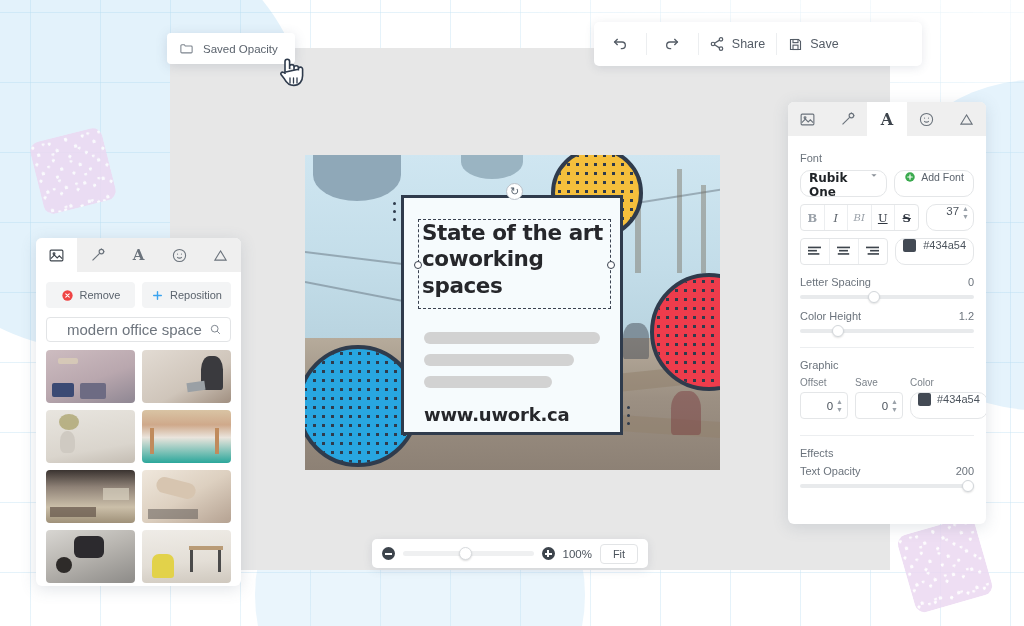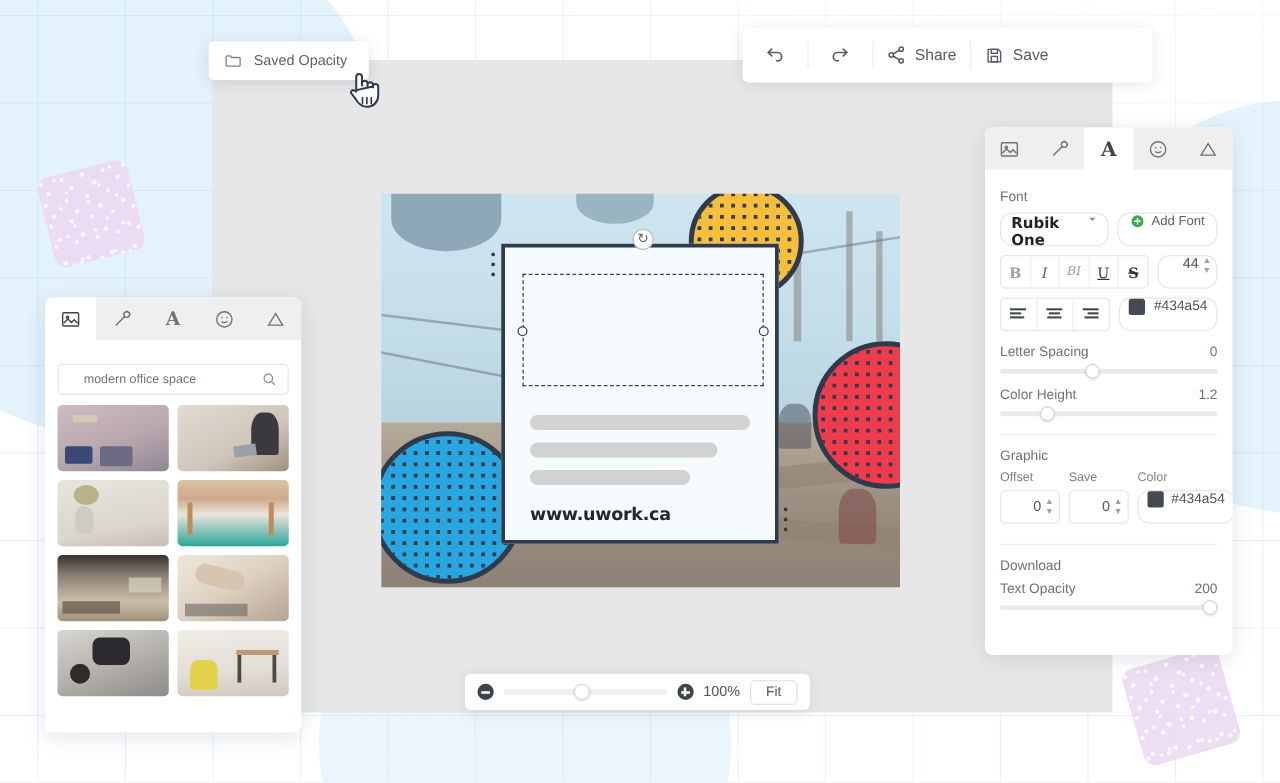--- a/index.html
+++ b/index.html
@@ -86,21 +86,21 @@
     font-weight:bold; font-size:21.5px; line-height:1.23; color:#26272b;
     letter-spacing:-.4px;
   }
   #card .bar{ position:absolute; left:20px; height:12px; border-radius:6px; background:#d2d2d2; }
   #card .bar.b1{ top:134px; width:176px; }
   #card .bar.b2{ top:156px; width:150px; }
   #card .bar.b3{ top:178px; width:128px; }
   #card .url{
     position:absolute; left:20px; top:206px;
     font-family:"DejaVu Sans", sans-serif; font-weight:bold;
-    font-size:14px; color:#26272b; letter-spacing:-.2px;
+    font-size:18px; color:#26272b; letter-spacing:-.2px;
   }
 
   
   #sel-card{ position:absolute; left:399px; top:192px; width:230px; height:248px; pointer-events:none; }
   .dotcol{ position:absolute; width:3px; }
   .dotcol i{ display:block; width:3px; height:3px; border-radius:50%; background:#2f3b4c; margin-bottom:5px;}
   #rot{
     position:absolute; left:107px; top:-9px; width:17px; height:17px;
     border-radius:50%; background:#ffffff; border:1px solid #b9c0c8;
     color:#55606c; font-size:11px; line-height:15px; text-align:center;
@@ -166,21 +166,21 @@
   .btn-row{ display:flex; gap:7px; }
   .pill{
     flex:1; height:26px; border-radius:4px; background:#f3f4f5;
     display:flex; align-items:center; justify-content:center; gap:6px;
     font-size:11px; color:#5b636d;
   }
   .search{
     margin-top:9px; height:25px; border:1px solid #e2e4e6; border-radius:4px;
     display:flex; align-items:center; padding:0 8px;
   }
-  .search span{ flex:1; font-size:10px; color:#6e757e;padding-left:12px; }
+  .search span{ flex:1; font-size:15px; color:#6e757e;padding-left:12px; }
 
   .thumbs{ margin-top:8px; display:grid; grid-template-columns:1fr 1fr; gap:7px; }
   .thumb{ height:53px; border-radius:4px; overflow:hidden; position:relative; background:#ddd; }
 
   
   .sec-label{ font-size:11px; color:#6b737c; margin:10px 0 6px; }
   .row{ display:flex; gap:7px; }
   .ctl{
     height:27px; border:1px solid #e4e6e8; border-radius:10px;
     display:flex; align-items:flex-start; background:#fff;
@@ -262,20 +262,21 @@
     <div class="person" style="left:318px;top:168px;width:26px;height:36px;"></div>
     <div class="person" style="left:366px;top:236px;width:30px;height:44px;background:rgba(120,55,60,.45);"></div>
     <div class="desk" style="left:20px;top:252px;width:110px;height:14px;transform:rotate(-3deg);"></div>
   </div>
 
   <div class="halftone ht-yellow"></div>
   <div class="halftone ht-red"></div>
   <div class="halftone ht-blue"></div>
 
   <div id="card">
+    <div class="headline">State of the art coworking spaces</div>
     <div class="bar b1"></div>
     <div class="bar b2"></div>
     <div class="bar b3"></div>
     <div class="url">www.uwork.ca</div>
   </div>
 </div>
 
 <div id="sel-card">
   <div id="rot">↻</div>
   <div class="dotcol" style="left:-6px;top:10px;">
@@ -374,20 +375,36 @@
       </svg>
     </div>
     <div class="tab">
       <svg width="17" height="17" viewBox="0 0 24 24" fill="none" stroke="currentColor" stroke-width="1.5">
           <path d="M12 5.5L20 18.5H4z"></path>
         </svg>
     </div>
   </div>
 
   <div class="pbody">
+    <div class="btn-row">
+      <div class="pill">
+        <svg width="13" height="13" viewBox="0 0 24 24">
+          <circle cx="12" cy="12" r="9.5" fill="#ef4444"></circle>
+          <path d="M8.8 8.8l6.4 6.4M15.2 8.8l-6.4 6.4" stroke="#fff" stroke-width="2" stroke-linecap="round"></path>
+        </svg>
+        <span>Remove</span>
+      </div>
+      <div class="pill">
+        <svg width="13" height="13" viewBox="0 0 24 24" stroke="#3ba3ef" stroke-width="2.6" stroke-linecap="round">
+          <line x1="12" y1="5" x2="12" y2="19"></line>
+            <line x1="5" y1="12" x2="19" y2="12"></line>
+        </svg>
+        <span>Reposition</span>
+      </div>
+    </div>
 
     <div class="search">
       <span placeholder="Search images">modern office space</span>
       <svg width="13" height="13" viewBox="0 0 24 24" fill="none" stroke="#7c848d" stroke-width="1.8">
         <circle cx="10.5" cy="10.5" r="6.2"></circle>
           <line x1="15.2" y1="15.2" x2="20" y2="20"></line>
       </svg>
     </div>
 
     <div class="thumbs">
@@ -486,21 +503,21 @@
 
     <div class="row" style="margin-top:7px;">
       <div class="seg">
         <div class="sgi" style="font-family:'DejaVu Serif',serif;font-weight:bold;">B</div>
         <div class="sgi" style="font-family:'DejaVu Serif',serif;font-style:italic;color:#5c636b;">I</div>
         <div class="sgi" style="font-family:'DejaVu Serif',serif;font-style:italic;font-size:10px;">BI</div>
         <div class="sgi on" style="font-family:'DejaVu Serif',serif;text-decoration:underline;">U</div>
         <div class="sgi on" style="font-family:'DejaVu Serif',serif;font-weight:bold;text-decoration:line-through;">S</div>
       </div>
       <div class="ctl" id="size-box">
-        <span>44</span>
+        <span>37</span>
         <span class="stepper">
           <span>▲</span>
           <span>▼</span>
         </span>
       </div>
     </div>
 
     <div class="row" style="margin-top:7px;">
       <div class="seg align-seg">
         <div class="sgi on">
@@ -576,21 +593,21 @@
         <div class="mini-label">Color</div>
         <div class="ctl" id="shadow-color-box" style="padding:0 7px;gap:6px;font-size:11px;color:#4c545d;">
           <span class="swatch" id="sw-shadow" style="background: rgb(67, 74, 84);"></span>
           <span>#434a54</span>
         </div>
       </div>
     </div>
 
     <div class="divider" style="margin-top:16px;"></div>
 
-    <div class="sec-label" style="margin-top:11px;">Download</div>
+    <div class="sec-label" style="margin-top:11px;">Effects</div>
 
     <div class="slider-label" style="margin-top:0;">
       <span>Text Opacity</span>
       <span>200</span>
     </div>
     <div class="slider">
       <span class="knob" id="knob-op" style="left: calc(100% - 12px);"></span>
     </div>
   </div>
 </div>

